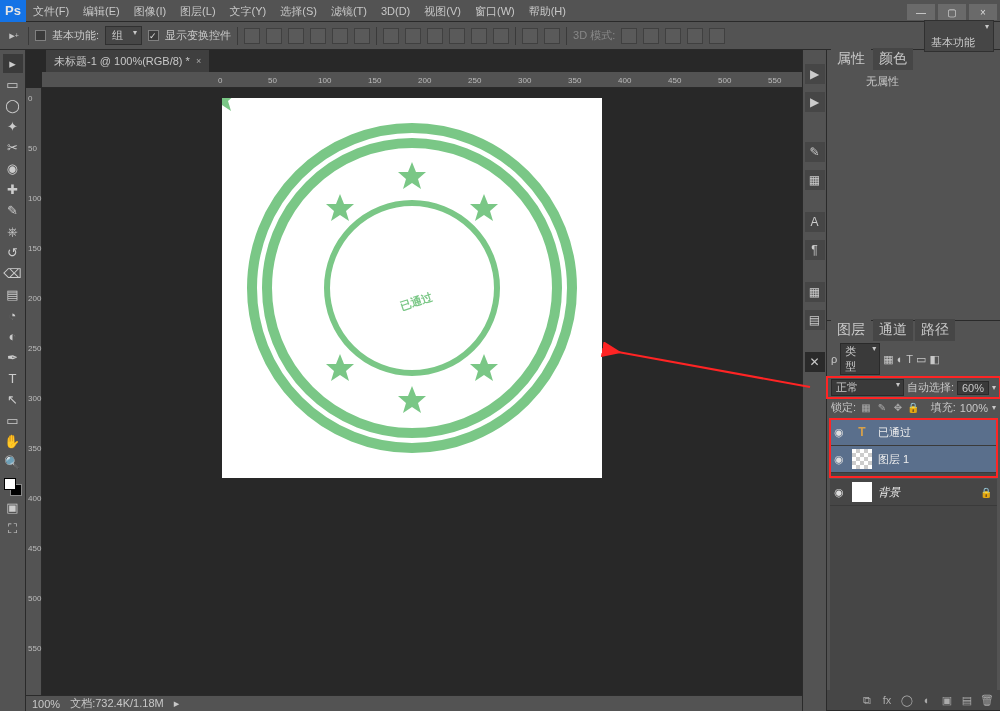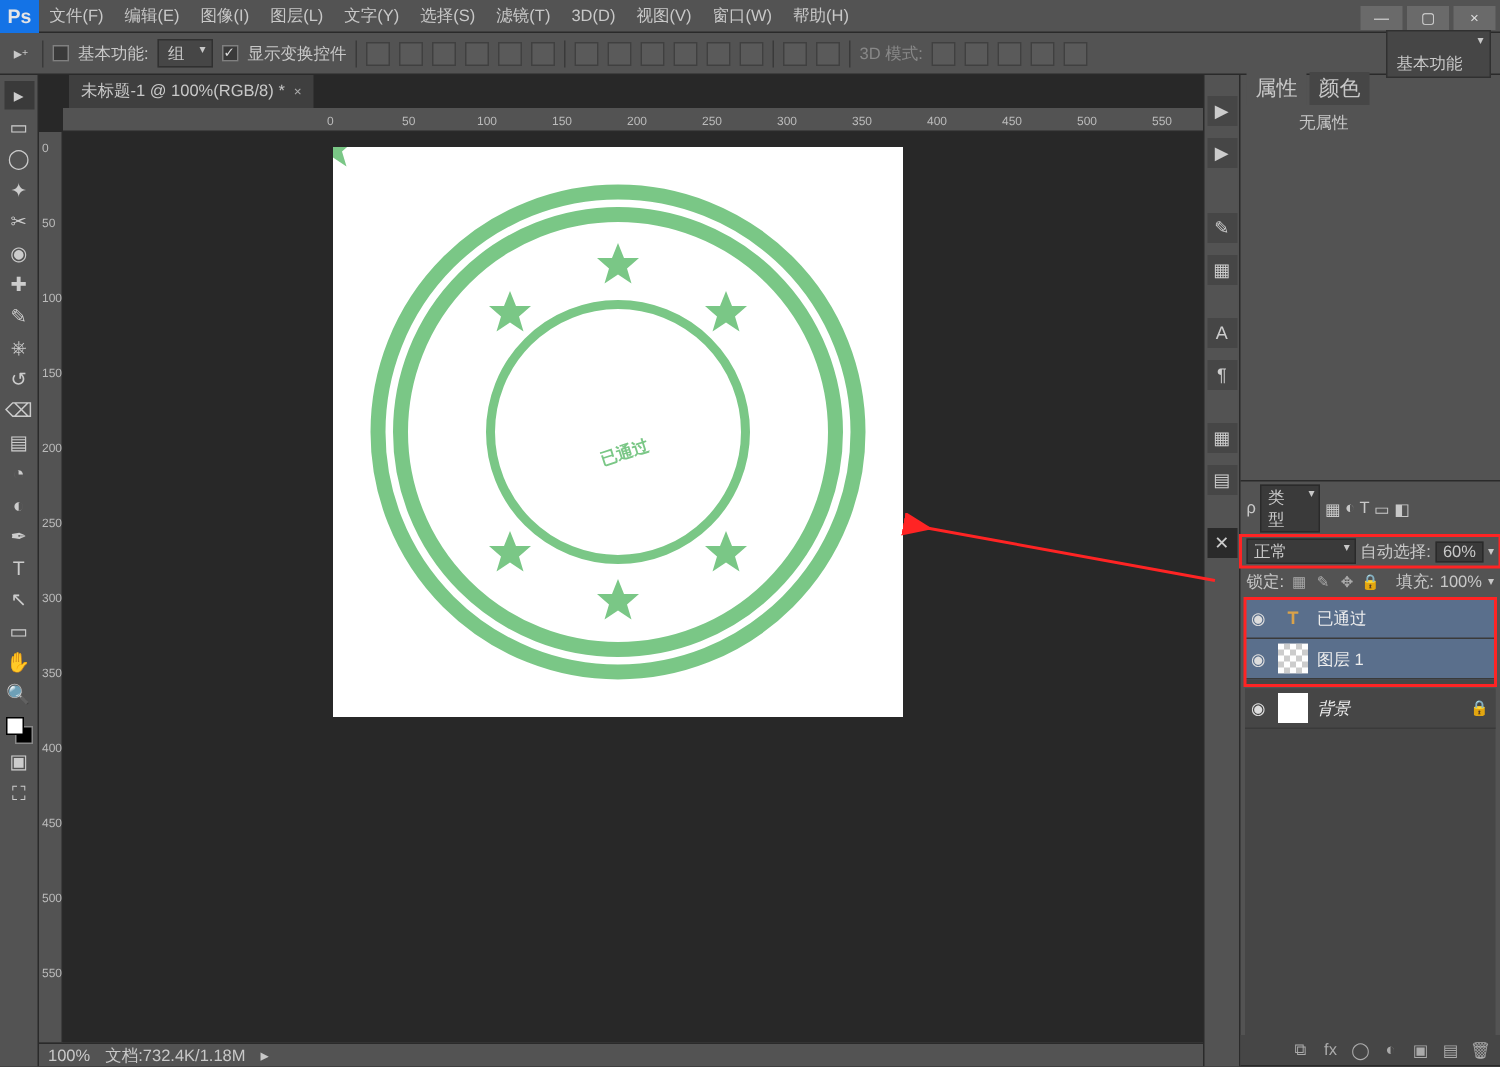--- a/index.html
+++ b/index.html
@@ -258,20 +258,25 @@
       <div class="tabs">
         <span class="on">属性</span>
         <span>颜色</span>
       </div>
       <div class="body propbody">
         <span>无属性</span>
       </div>
     </div>
 
     <div class="panel layerspanel">
+      <div class="tabs">
+        <span class="on">图层</span>
+        <span>通道</span>
+        <span>路径</span>
+      </div>
       <div class="lp-row">
         <span>ρ</span>
         <div class="lp-sel" style="flex:0 0 40px">类型</div>
         <span class="lico">▦</span>
         <span class="lico">◐</span>
         <span class="lico">T</span>
         <span class="lico">▭</span>
         <span class="lico">◧</span>
       </div>
       <div class="lp-row hl-red">

